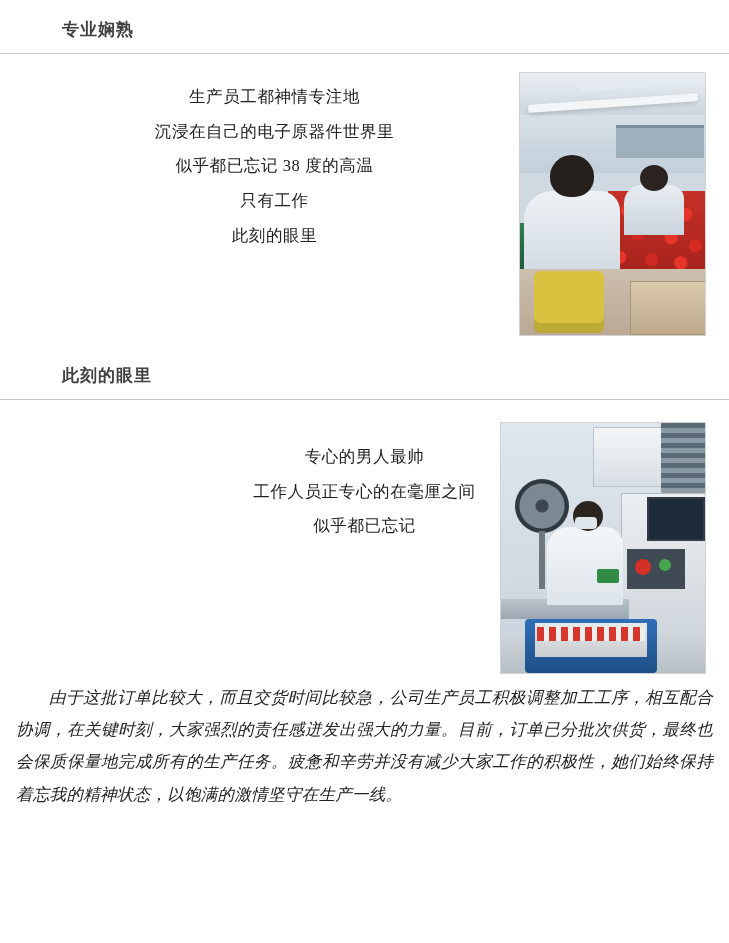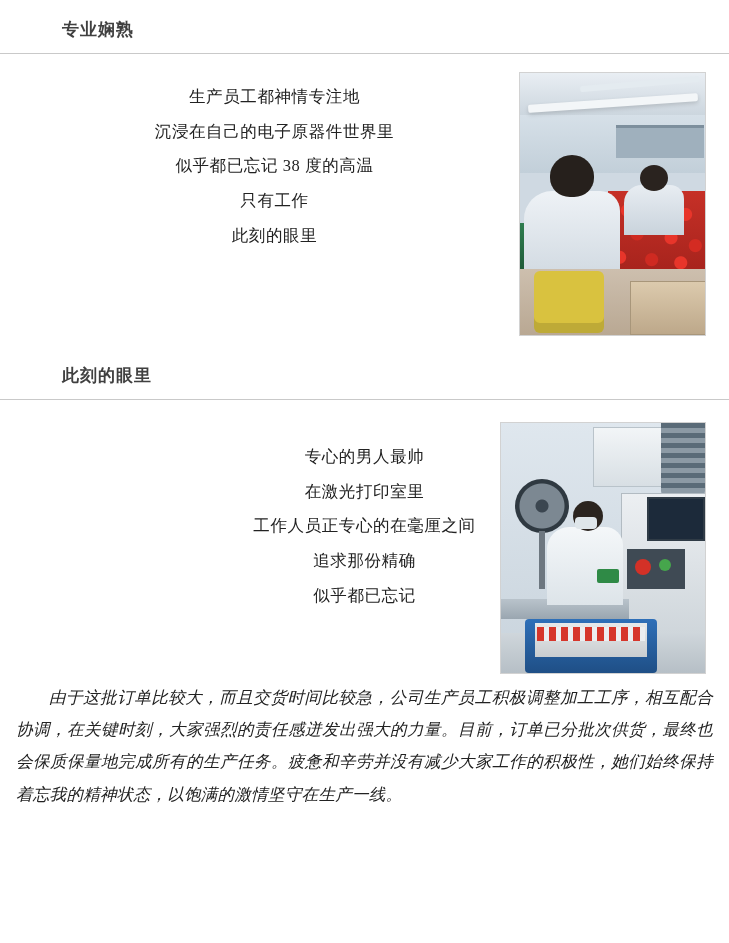--- a/index.html
+++ b/index.html
@@ -286,23 +286,21 @@
 
   <div class="section-heading">此刻的眼里</div>
 
   <div style="height:12px;"></div>
   <hr class="rule">
 
   <div class="block" style="height:282px;">
 
     <div class="poem" style="padding-top:40px; ">
       <span class="line">专心的男人最帅</span>
-      <span class="line">在激光打印室里</span>
       <span class="line">工作人员正专心的在毫厘之间</span>
-      <span class="line">追求那份精确</span>
       <span class="line">似乎都已忘记</span>
     </div>
 
     <div class="photo" id="photo-laser-room" style="top:22px;">
       <div class="p2-bg"></div>
       <div class="p2-ac"></div>
       <div class="p2-duct"></div>
       <div class="p2-fan"></div>
       <div class="p2-fanpole"></div>
       <div class="p2-machine"></div>

